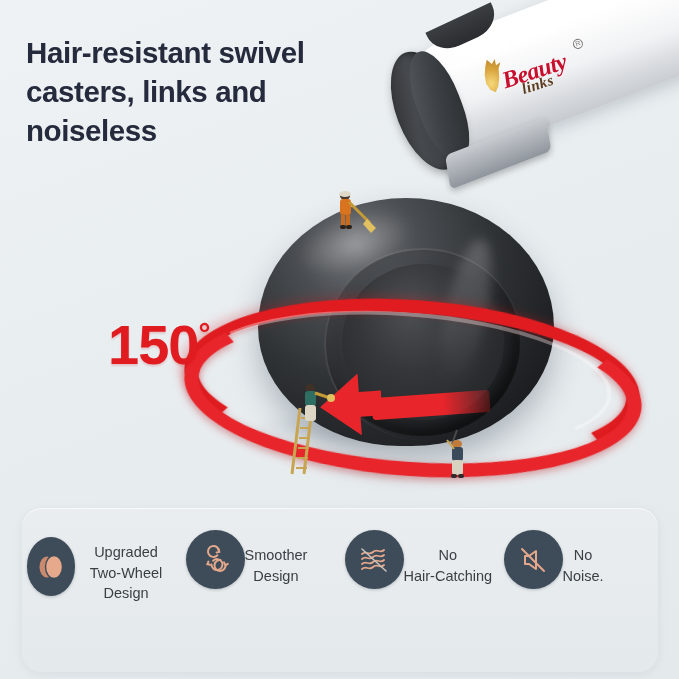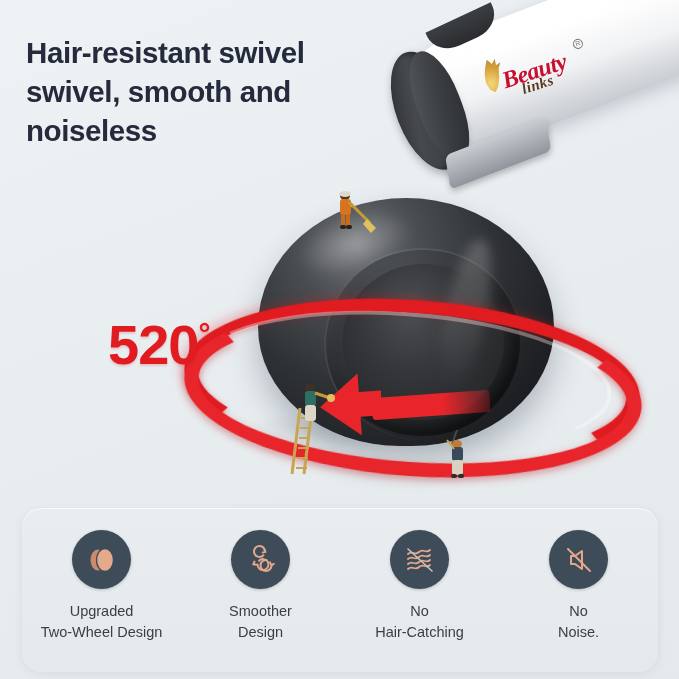--- a/index.html
+++ b/index.html
@@ -206,42 +206,42 @@
     background:linear-gradient(180deg,#e9edef 0%,#e4e9eb 100%);
     border-radius:20px;
     box-shadow:0 2px 8px rgba(120,132,145,.13), inset 0 1px 0 rgba(255,255,255,.65);
   }
   .features{
     position:absolute;left:0;top:0;width:636px;height:164px;
     display:flex;align-items:flex-start;justify-content:space-around;
     padding-top:22px;box-sizing:border-box;
   }
   .feature{
-    width:150px;display:flex;flex-direction:column;align-items:center;
+    width:150px;display:flex;align-items:center;
   }
   .f-icon{
     width:59px;height:59px;border-radius:50%;
     background:#3e4c59;
     display:flex;align-items:center;justify-content:center;
     box-shadow:0 1px 3px rgba(60,72,85,.28);
   }
   .f-icon svg{display:block;}
   .f-label{
     margin-top:12px;text-align:center;
     font-size:14.5px;line-height:1.42;color:#3a3f45;
     white-space:pre-line;
   }
 </style>
 </head>
 <body>
 
 <div id="stage">
 
   <div class="headline">Hair-resistant swivel
-swivel, smooth and
+casters, links and
 noiseless</div>
 
   <div class="product">
 
     <div class="body-tube"></div>
     <div class="body-gloss"></div>
     <div class="nub"></div>
     <div class="cap"></div>
     <div class="cap-rim"></div>
     <div class="neck"></div>
@@ -268,21 +268,21 @@
     <div class="ring-blur"></div>
     <div class="ring-back"></div>
     <div class="ring-front"></div>
     <div class="ring-gloss"></div>
   </div>
   <div class="arrow">
     <div class="arrow-tail"></div>
     <div class="arrow-head"></div>
   </div>
 
-  <div class="label360"><span>520</span><sup>°</sup></div>
+  <div class="label360"><span>150</span><sup>°</sup></div>
 
   <div class="fig fig-top">
     <svg width="52" height="48" viewBox="0 0 52 48">
       <ellipse cx="20" cy="8" rx="5" ry="4" fill="#4a3a2c"></ellipse>
       <rect x="15" y="11" width="11" height="16" rx="3" fill="#d8731f"></rect>
       <rect x="16" y="26" width="4" height="13" rx="2" fill="#c96a1c"></rect>
       <rect x="21" y="26" width="4" height="13" rx="2" fill="#c96a1c"></rect>
       <rect x="15" y="37" width="6" height="4" rx="2" fill="#2c2118"></rect>
       <rect x="21" y="37" width="6" height="4" rx="2" fill="#2c2118"></rect>
       <line x1="24" y1="14" x2="45" y2="35" stroke="#c49a35" stroke-width="3"></line>

